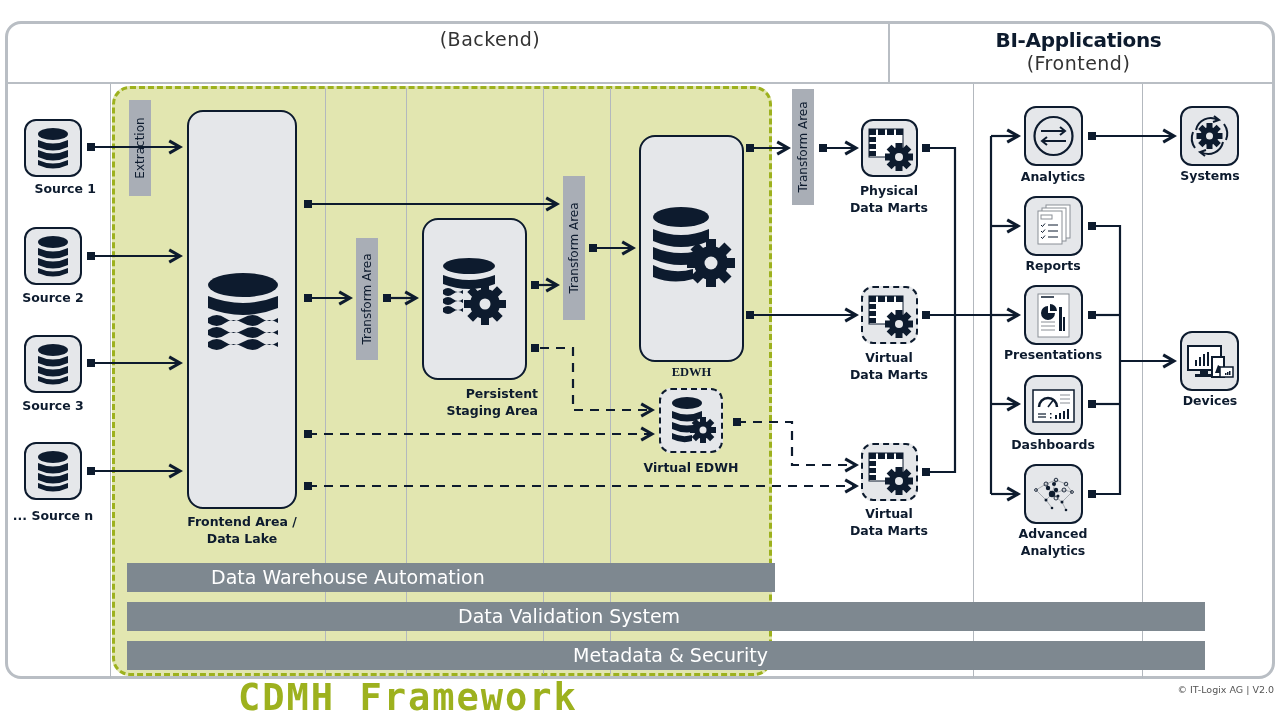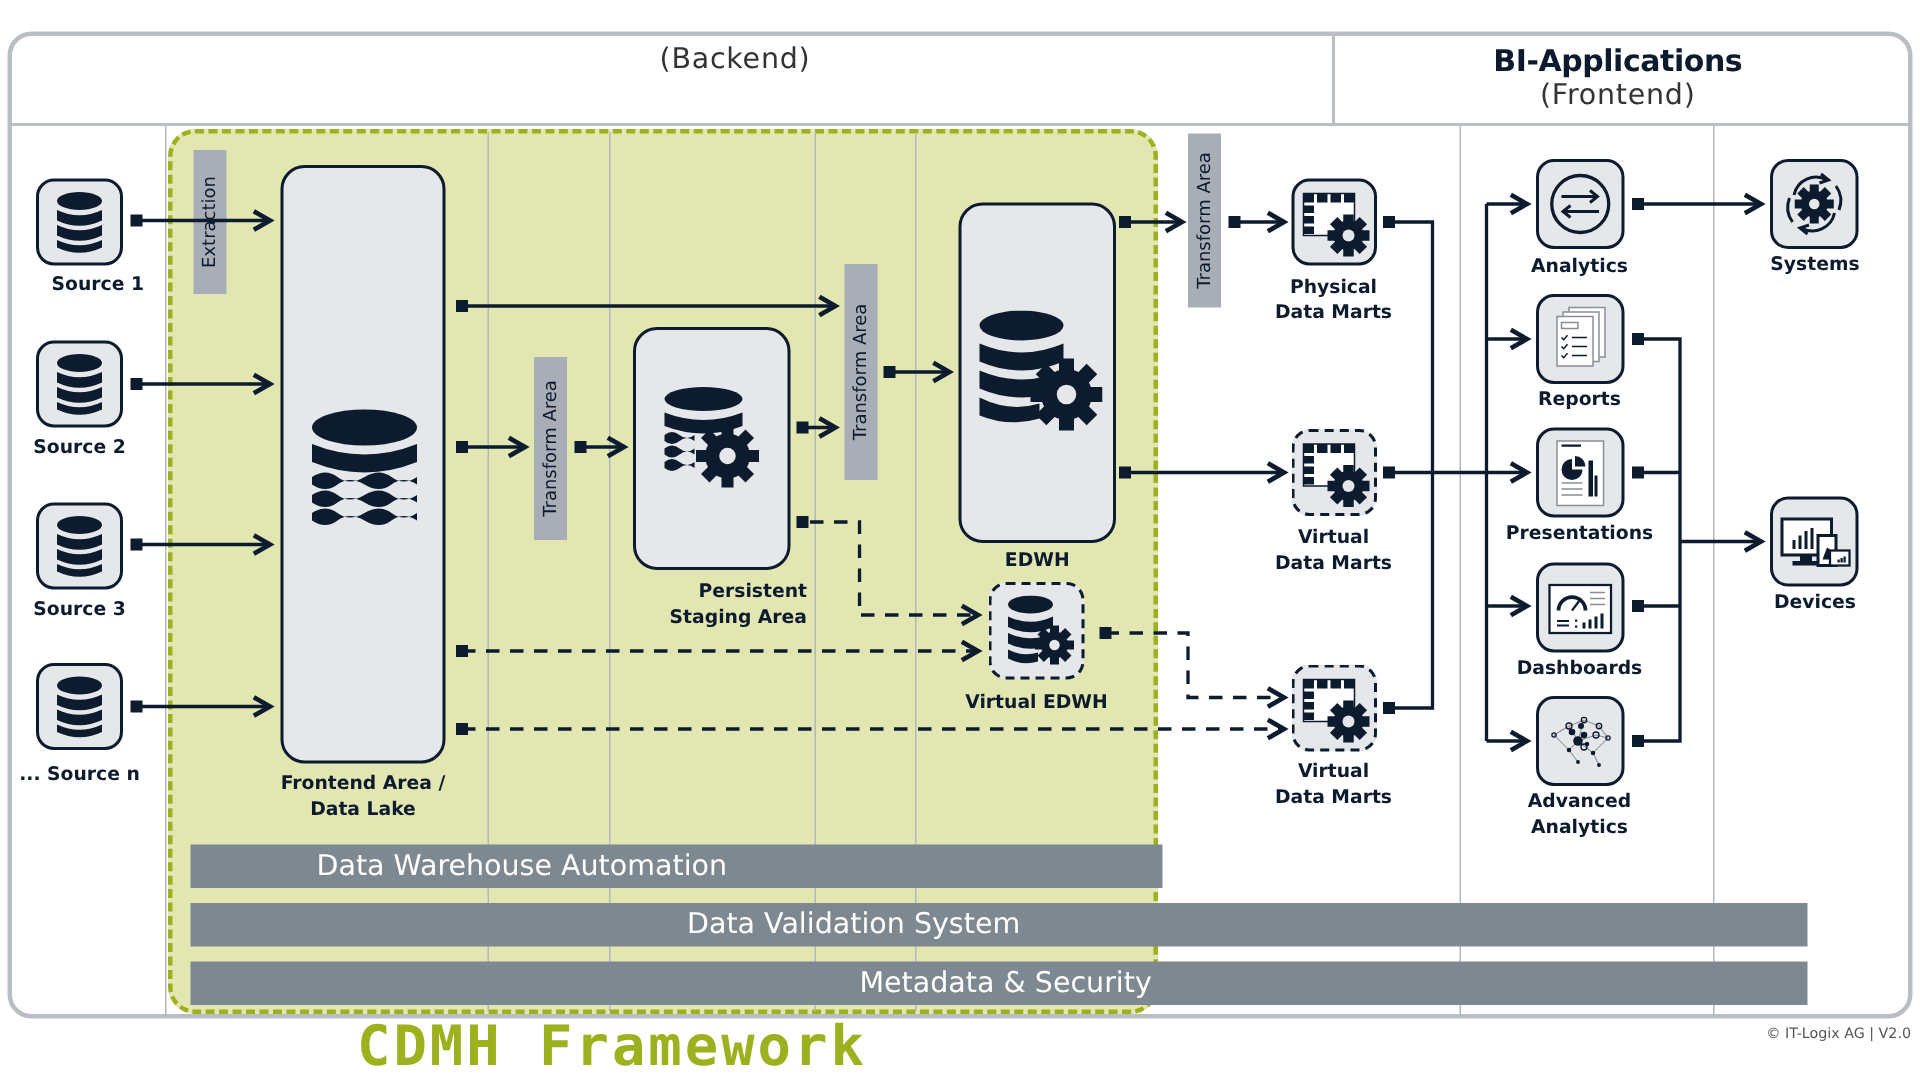--- a/index.html
+++ b/index.html
@@ -216,21 +216,21 @@
         <g fill="#0d1b2e">
           <rect x="-5" y="-24" width="10" height="48"></rect>
           <rect x="-24" y="-5" width="48" height="10"></rect>
           <rect x="-5" y="-24" width="10" height="48" transform="rotate(45)"></rect>
           <rect x="-5" y="-24" width="10" height="48" transform="rotate(-45)"></rect>
         </g>
         <circle r="6.5" fill="#e5e7ea"></circle>
       </g>
   </svg>
 </div>
-<div class="abs lbl" style="left:639px;top:364px;width:105px;">EDWH</div>
+<div class="abs lbl" style="left:639px;top:364px;width:105px;font-family:Liberation Serif, serif;">EDWH</div>
 
 <div class="abs node dashed" style="left:659px;top:388px;width:64px;height:65px;">
   <svg style="position:absolute;left:9px;top:7px;" width="46" height="48" viewBox="0 0 46 48">
     <ellipse cx="17" cy="6" rx="15" ry="6" fill="#0d1b2e"></ellipse>
     <path d="M2,14 q15,7 30,0 v7 q-15,7 -30,0z M2,25 q15,7 30,0 v7 q-15,7 -30,0z M2,36 q10,5 20,2 v6 q-10,3 -20,-2z" fill="#0d1b2e"></path>
     <g transform="translate(33,33)">
         <circle r="9" fill="#0d1b2e"></circle>
         <g fill="#0d1b2e">
           <rect x="-3" y="-13" width="6" height="26"></rect>
           <rect x="-13" y="-3" width="26" height="6"></rect>

